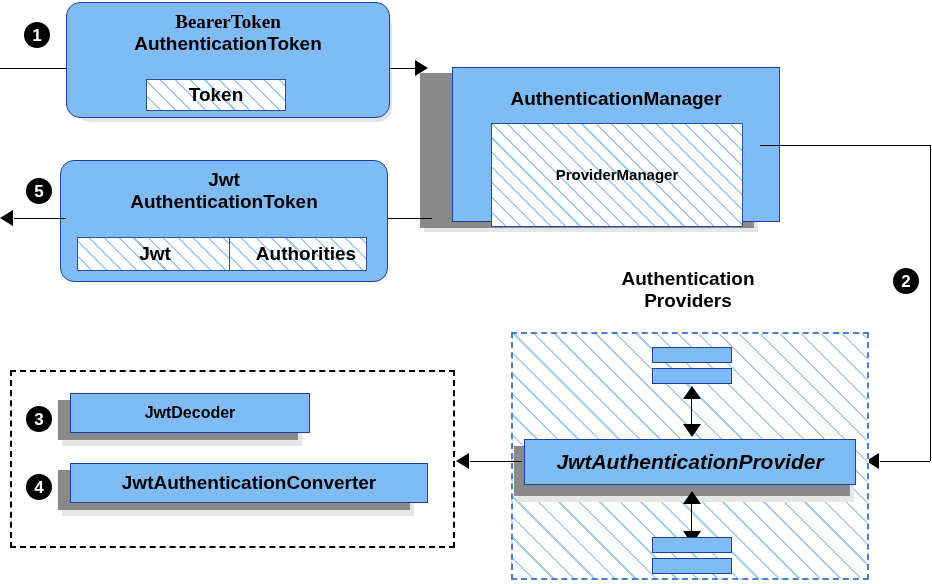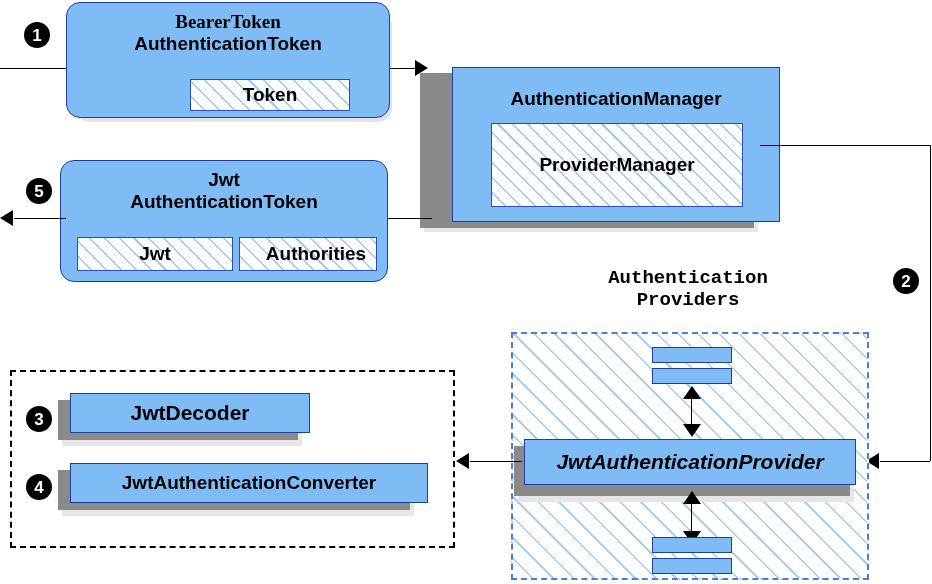--- a/index.html
+++ b/index.html
@@ -88,54 +88,54 @@
 <div id="stage">
 
   <div class="line-h" style="left:0px;top:68px;width:68px;"></div>
   <div class="marker" style="left:24px;top:22px;">1</div>
 
   <div class="shadow-soft2" style="left:76px;top:12px;width:316px;height:110px;"></div>
   <div class="shadow-soft" style="left:70px;top:8px;width:316px;height:110px;"></div>
   <div class="blue-box rounded" style="left:66px;top:2px;width:324px;height:116px;font-size:19px;">
     <div class="box-title" style="top:8px;font-family:Liberation Serif, serif;">BearerToken</div>
     <div class="box-title" style="top:30px;">AuthenticationToken</div>
-    <div class="hatch" style="left:79px;top:76px;width:160px;height:32px;font-size:19px;margin-left:44px;">Token</div>
+    <div class="hatch" style="left:79px;top:76px;width:140px;height:32px;font-size:19px;">Token</div>
   </div>
 
   <div class="line-h" style="left:390px;top:68px;width:28px;"></div>
   <div class="arrow arrow-right" style="left:415px;top:60px;"></div>
 
   <div class="shadow-rect2" style="left:424px;top:77px;width:334px;height:155px;"></div>
   <div class="shadow-rect" style="left:420px;top:73px;width:334px;height:155px;"></div>
   <div class="blue-box" style="left:432px;top:67px;width:328px;height:155px;font-size:19px;margin-left:20px;">
     <div class="box-title" style="top:20px;">AuthenticationManager</div>
-    <div class="hatch" style="left:38px;top:55px;width:252px;height:84px;font-size:19px;">ProviderManager</div>
+    <div class="hatch" style="left:38px;top:55px;width:252px;height:104px;font-size:15px;">ProviderManager</div>
   </div>
 
   <div class="line-h" style="left:760px;top:145px;width:170px;"></div>
   <div class="line-v" style="left:930px;top:145px;height:316px;"></div>
   <div class="line-h" style="left:880px;top:461px;width:50px;"></div>
   <div class="arrow arrow-left" style="left:866px;top:453px;"></div>
   <div class="marker" style="left:893px;top:268px;">2</div>
 
   <div class="shadow-soft2" style="left:72px;top:172px;width:316px;height:110px;"></div>
   <div class="shadow-soft" style="left:66px;top:168px;width:316px;height:110px;"></div>
   <div class="blue-box rounded" style="left:60px;top:160px;width:328px;height:122px;font-size:19px;">
     <div class="box-title" style="top:8px;">Jwt</div>
     <div class="box-title" style="top:30px;">AuthenticationToken</div>
     <div class="hatch" style="left:16px;top:76px;width:156px;height:34px;font-size:19px;">Jwt</div>
-    <div class="hatch" style="left:178px;top:76px;width:138px;height:34px;font-size:19px;padding-left:16px;">Authorities</div>
+    <div class="hatch" style="left:168px;top:76px;width:138px;height:34px;font-size:19px;padding-left:16px;">Authorities</div>
   </div>
 
   <div class="line-h" style="left:388px;top:218px;width:44px;"></div>
   <div class="line-h" style="left:14px;top:218px;width:52px;"></div>
   <div class="arrow arrow-left" style="left:0px;top:210px;"></div>
   <div class="marker" style="left:26px;top:178px;">5</div>
 
-  <div class="plain-label" style="left:565px;top:268px;width:246px;font-size:19px;font-family:Liberation Mono, monospace;">
+  <div class="plain-label" style="left:565px;top:268px;width:246px;font-size:19px;">
     <div>Authentication</div>
     <div>Providers</div>
   </div>
 
   <div class="dashed-blue" style="left:511px;top:332px;width:358px;height:248px;"></div>
 
   <div class="blue-box" style="left:652px;top:347px;width:80px;height:16px;"></div>
   <div class="blue-box" style="left:652px;top:368px;width:80px;height:16px;"></div>
 
   <div class="line-v" style="left:691px;top:392px;height:36px;"></div>
@@ -154,20 +154,20 @@
   <div class="blue-box" style="left:652px;top:558px;width:80px;height:16px;"></div>
 
   <div class="line-h" style="left:470px;top:461px;width:52px;"></div>
   <div class="arrow arrow-left" style="left:456px;top:453px;"></div>
 
   <div class="dotted-black" style="left:10px;top:370px;width:445px;height:178px;"></div>
 
   <div class="marker" style="left:26px;top:406px;">3</div>
   <div class="shadow-rect2" style="left:62px;top:404px;width:240px;height:42px;"></div>
   <div class="shadow-rect" style="left:58px;top:400px;width:240px;height:40px;"></div>
-  <div class="blue-box" style="left:70px;top:393px;width:240px;height:40px;font-size:21px;display:flex;align-items:center;justify-content:center;">JwtDecoder</div>
+  <div class="blue-box" style="left:70px;top:393px;width:240px;height:40px;font-size:16px;display:flex;align-items:center;justify-content:center;">JwtDecoder</div>
 
   <div class="marker" style="left:26px;top:474px;">4</div>
   <div class="shadow-rect2" style="left:62px;top:474px;width:352px;height:42px;"></div>
   <div class="shadow-rect" style="left:58px;top:470px;width:352px;height:40px;"></div>
   <div class="blue-box" style="left:70px;top:463px;width:358px;height:40px;font-size:19px;display:flex;align-items:center;justify-content:center;">JwtAuthenticationConverter</div>
 
 </div>
 
 </body></html>

